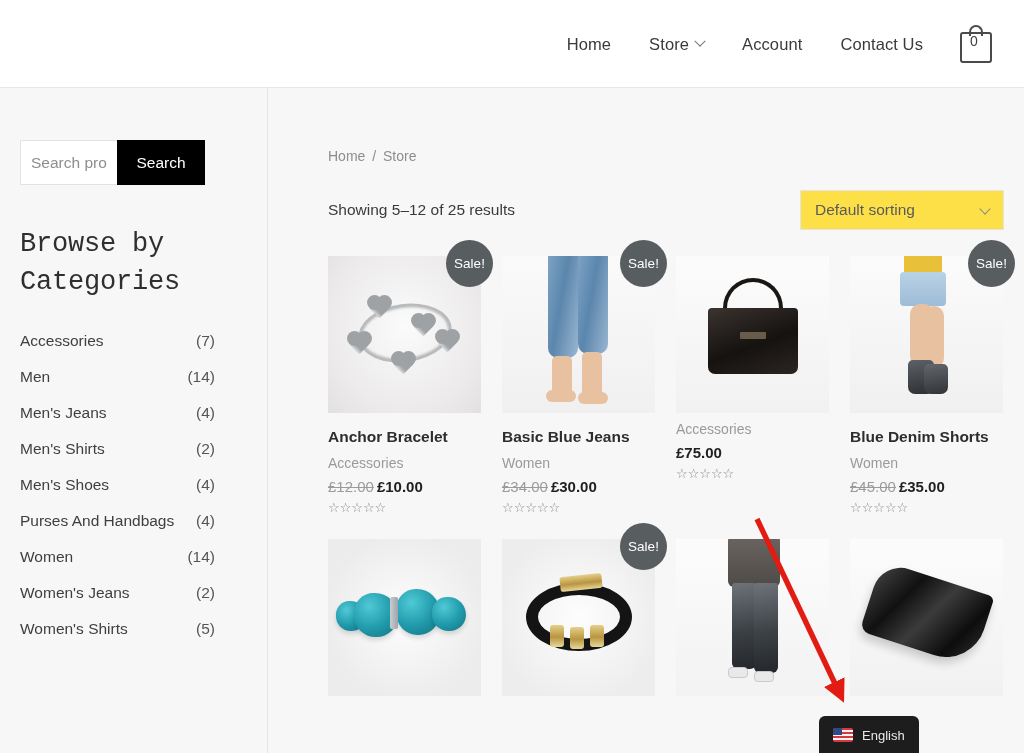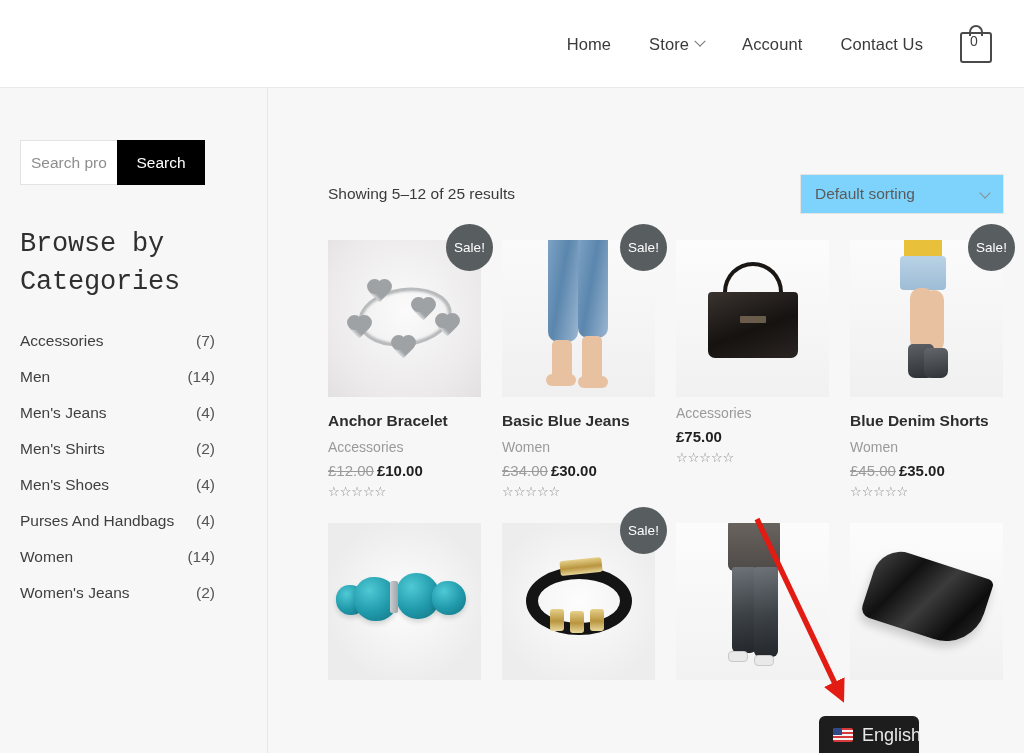--- a/index.html
+++ b/index.html
@@ -93,21 +93,21 @@
   }
   .breadcrumb { font-size: 14px; color: #8d8d8d; }
   .breadcrumb .sep { margin: 0 3px; }
   .result-row {
     margin-top: 26px; display: flex;
     justify-content: space-between; align-items: center;
   }
   .result-count { font-size: 15.5px; color: #3a3a3a; }
   .sorting {
     position: relative; width: 204px; height: 40px;
-    background: #7dd3fc; border: 1px solid #e4e4e4;
+    background: #fde047; border: 1px solid #e4e4e4;
     display: flex; align-items: center; padding: 0 14px;
     font-size: 15.5px; color: #5b5b5b; cursor: pointer;
   }
   .sort-caret {
     position: absolute; right: 14px; top: 14px;
     width: 8px; height: 8px;
     border-right: 1.4px solid #8d8d8d; border-bottom: 1.4px solid #8d8d8d;
     transform: rotate(45deg);
   }
 
@@ -255,21 +255,21 @@
   }
   .flag {
     width: 20px; height: 14px; position: relative;
     border-radius: 2px; overflow: hidden; flex: 0 0 auto;
     background: repeating-linear-gradient(180deg,#d6383c 0 2px,#f4f4f4 2px 4px);
   }
   .flag-canton {
     position: absolute; left: 0; top: 0; width: 9px; height: 7px;
     background: #2f4a87;
   }
-  .lang-label { color: #e9e9e9; font-size: 18px; }
+  .lang-label { color: #e9e9e9; font-size: 13px; }
 </style>
 </head>
 <body>
 
 <div class="page">
 
   <div class="site-header">
     <div class="nav">
       <a class="nav-link">
         <span>Home</span>
@@ -329,25 +329,34 @@
           <span class="cat-count">(4)</span>
         </li>
         <li class="cat-item">
           <span>Women</span>
           <span class="cat-count">(14)</span>
         </li>
         <li class="cat-item">
           <span>Women's Jeans</span>
           <span class="cat-count">(2)</span>
         </li>
+        <li class="cat-item">
+          <span>Women's Shirts</span>
+          <span class="cat-count">(5)</span>
+        </li>
       </ul>
     </aside>
 
     <section class="main">
 
+      <div class="breadcrumb">
+        <span>Home</span>
+        <span class="sep">/</span>
+        <span>Store</span>
+      </div>
 
       <div class="result-row">
         <div class="result-count">Showing 5–12 of 25 results</div>
         <div class="sorting">
           <span>Default sorting</span>
           <span class="sort-caret"></span>
         </div>
       </div>
 
       <div class="grid">

